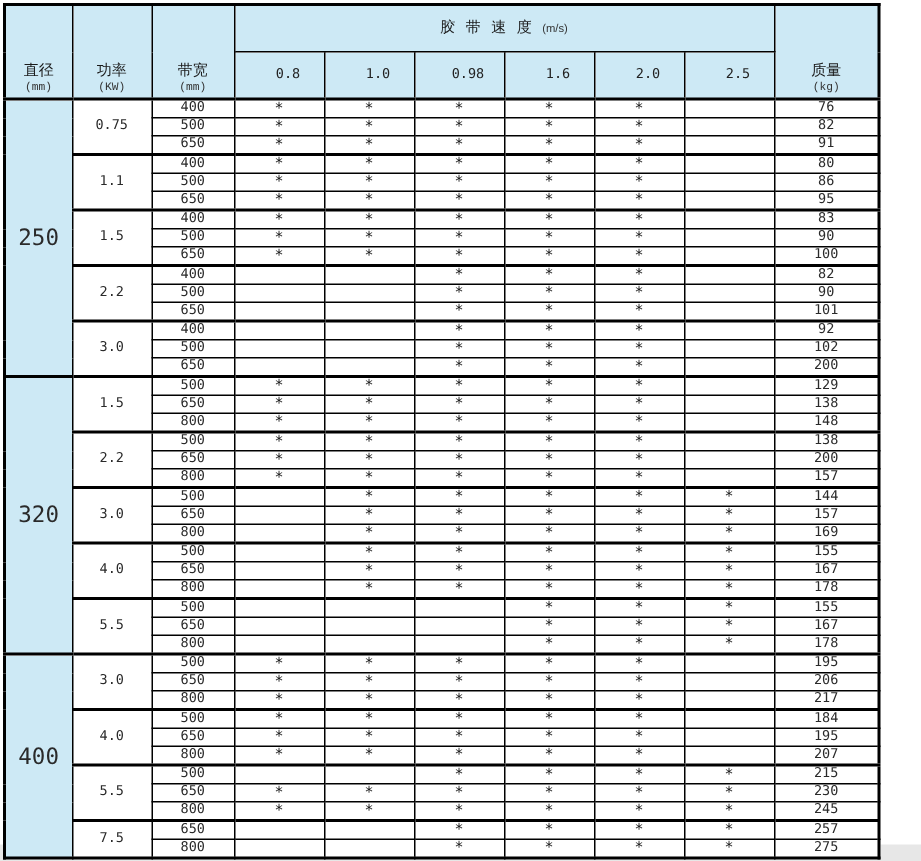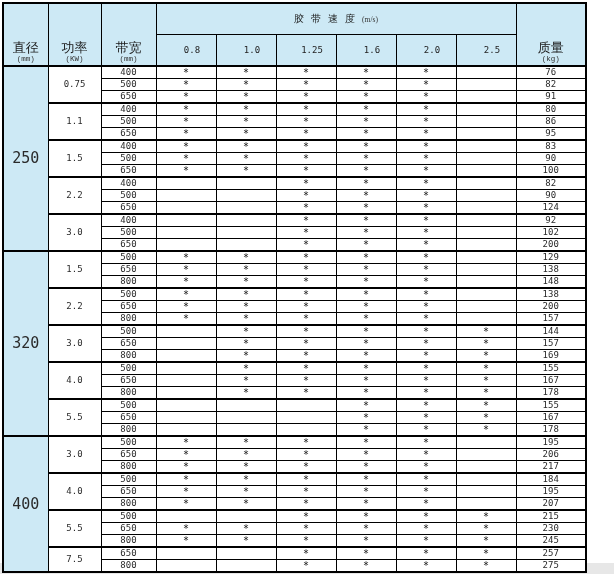--- a/index.html
+++ b/index.html
@@ -26,24 +26,24 @@
   .spec thead th {
     background:#cde9f5;
     font-weight:normal;
     font-size:10px; color:#1a1a1a;
     height:13px; line-height:12px;
   }
   .spec thead .unit {
     font-family:Liberation Mono, monospace;
     font-size:7.5px; color:#333; letter-spacing:0px; line-height:11px;
   }
-  .spec thead .title-line { font-size:13px; line-height:13px;margin-top:37px; }
+  .spec thead .title-line { font-size:10px; line-height:13px;margin-top:37px; }
   .speed-title .cjk { letter-spacing:7px; font-size:10px;margin-top:44px; }
   .speed-title .unit-inline {
-    font-family:Liberation Serif, serif;
+    font-family:Liberation Sans, sans-serif;
     font-size:7.5px; color:#333; letter-spacing:0;
   }
   .spec thead th.speed-val {
     font-family:"DejaVu Sans Mono", monospace;
     font-size:9px; color:#222;padding-left:12px;
   }
   .spec tbody td {
     height:11px; line-height:11px;
     font-family:"DejaVu Sans Mono", monospace;
     font-size:9px; color:#2a2a2a;
@@ -94,21 +94,21 @@
         <span class="cjk">胶带速度</span><span class="unit-inline">(m/s)</span>
       </th>
       <th rowspan="2">
         <div class="title-line">质量</div>
         <div class="unit">(kg)</div>
       </th>
     </tr>
     <tr>
       <th class="speed-val">0.8</th>
       <th class="speed-val">1.0</th>
-      <th class="speed-val">1.25</th>
+      <th class="speed-val">0.98</th>
       <th class="speed-val">1.6</th>
       <th class="speed-val">2.0</th>
       <th class="speed-val">2.5</th>
     </tr>
   </thead>
   <tbody>
       <tr class="group-start">
         <td class="diameter" rowspan="15">250</td>
         <td class="power" rowspan="3">0.75</td>
         <td>400</td>
@@ -224,21 +224,21 @@
         <td>90</td>
       </tr>
       <tr>
         <td>650</td>
         <td class="star"></td>
         <td class="star"></td>
         <td class="star">*</td>
         <td class="star">*</td>
         <td class="star">*</td>
         <td class="star"></td>
-        <td>124</td>
+        <td>101</td>
       </tr>
       <tr class="power-start">
         <td class="power" rowspan="3">3.0</td>
         <td>400</td>
         <td class="star"></td>
         <td class="star"></td>
         <td class="star">*</td>
         <td class="star">*</td>
         <td class="star">*</td>
         <td class="star"></td>

